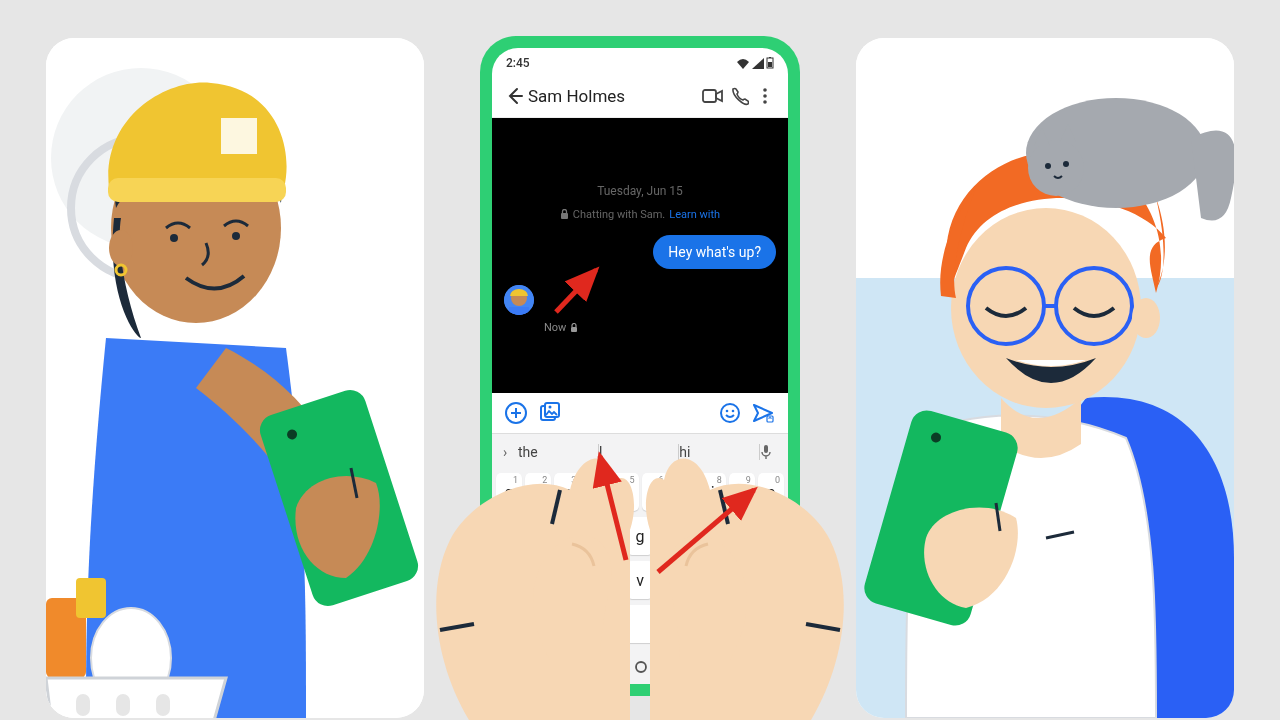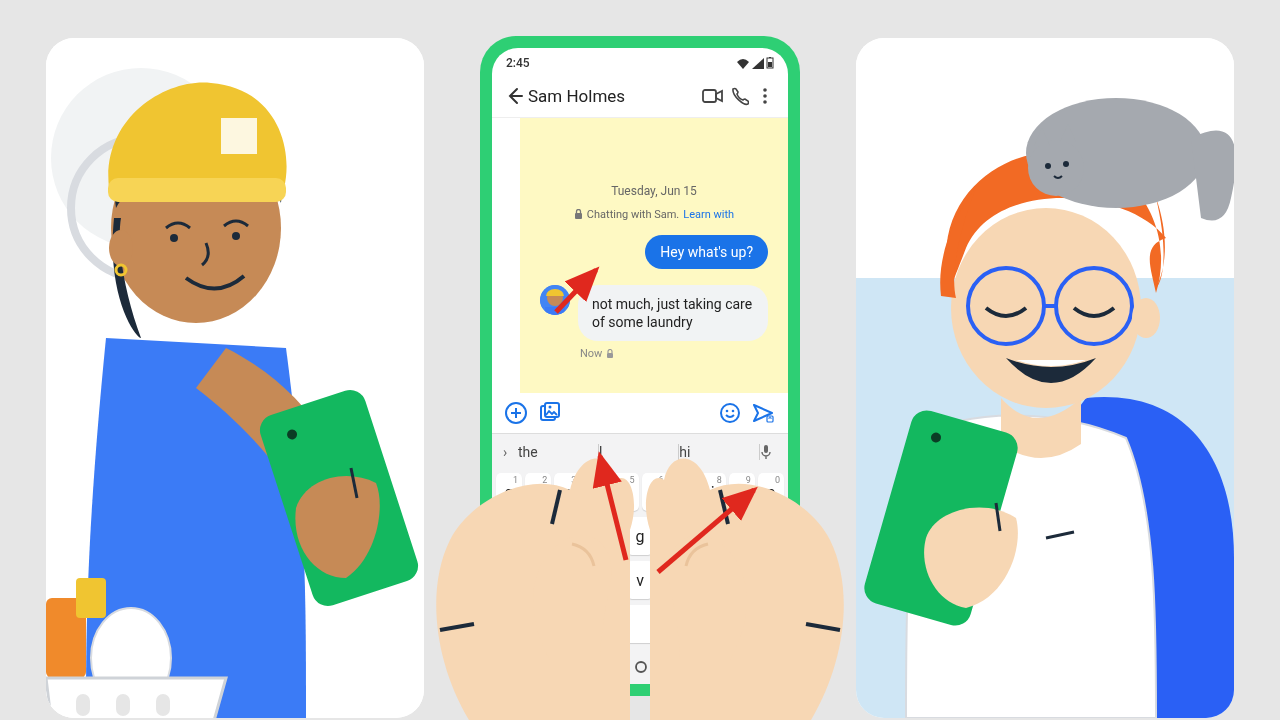--- a/index.html
+++ b/index.html
@@ -29,21 +29,21 @@
   .screen {
     width: 100%; height: 100%; background: #fff; border-radius: 26px;
     position: relative; overflow: hidden; display: flex; flex-direction: column;
   }
   .statusbar { height: 26px; display:flex; justify-content:space-between; align-items:center; padding: 4px 14px 0; font-size:12px; font-weight:500; color:#333;}
   .status-icons { display:flex; gap:2px; align-items:center;}
   .appbar { height: 44px; display:flex; align-items:center; padding: 0 10px; border-bottom:1px solid #eee;}
   .appbar .title { font-size:17px; font-weight:400; color:#222; flex:1;}
   .icon-btn { width:26px; height:26px; display:flex; align-items:center; justify-content:center; color:#444; cursor:pointer;}
 
-  .chat-area { flex:1; background:#fef9c3; padding: 10px 20px 0; display:flex; flex-direction:column; font-size:13px;margin-left:28px;}
+  .chat-area { flex:1; background:#000000; padding: 10px 12px 0; display:flex; flex-direction:column; font-size:13px;}
   .date-stamp { text-align:center; font-size:12px; color:#666; margin:56px 0 10px;}
   .encryption-line { text-align:left; font-size:11px; color:#666; margin-bottom:14px; display:flex; justify-content:center; align-items:center; gap:4px;}
   .encryption-line a { color:#1a73e8; text-decoration:none;}
   .bubble-out { align-self:flex-end; background:#1a73e8; color:#fff; padding:9px 15px; border-radius:20px; font-size:14px; margin-bottom:16px;}
   .msg-row { display:flex; gap:8px; align-items:flex-start; margin-bottom:4px;}
   .avatar { width:30px; height:30px; border-radius:50%; background:#4285f4; display:flex; align-items:center;justify-content:center; overflow:hidden; flex-shrink:0;}
   .bubble-in { background:#f1f3f4; color:#222; padding:10px 14px; border-radius:20px; font-size:14px; max-width:200px; line-height:1.3;}
   .timestamp { font-size:11px; color:#888; margin-left:40px; display:flex; align-items:center; gap:4px; margin-top:2px;}
 
   .compose { display:flex; align-items:center; gap:10px; padding:8px 12px; }
@@ -234,21 +234,20 @@
       <div class="bubble-out">Hey what's up?</div>
       <div class="msg-row">
         <div class="avatar">
           <svg width="30" height="30">
               <circle cx="15" cy="15" r="15" fill="#4285f4"></circle>
               <circle cx="15" cy="13" r="8" fill="#c68a56"></circle>
               <path d="M6 11 a9 7 0 0 1 18 0" fill="#f0c531"></path>
               <rect x="5" y="22" width="20" height="10" fill="#3b7bf6"></rect>
             </svg>
         </div>
-        <div class="bubble-in">not much, just taking care of some laundry</div>
       </div>
       <div class="timestamp">
         <span>Now</span>
         <svg width="8" height="10">
             <rect x="1" y="4" width="6" height="5" rx="1" fill="#999"></rect>
             <path d="M2 4 V2.5 a2 2 0 0 1 4 0 V4" stroke="#999" stroke-width="1.2" fill="none"></path>
           </svg>
       </div>
     </div>
 

